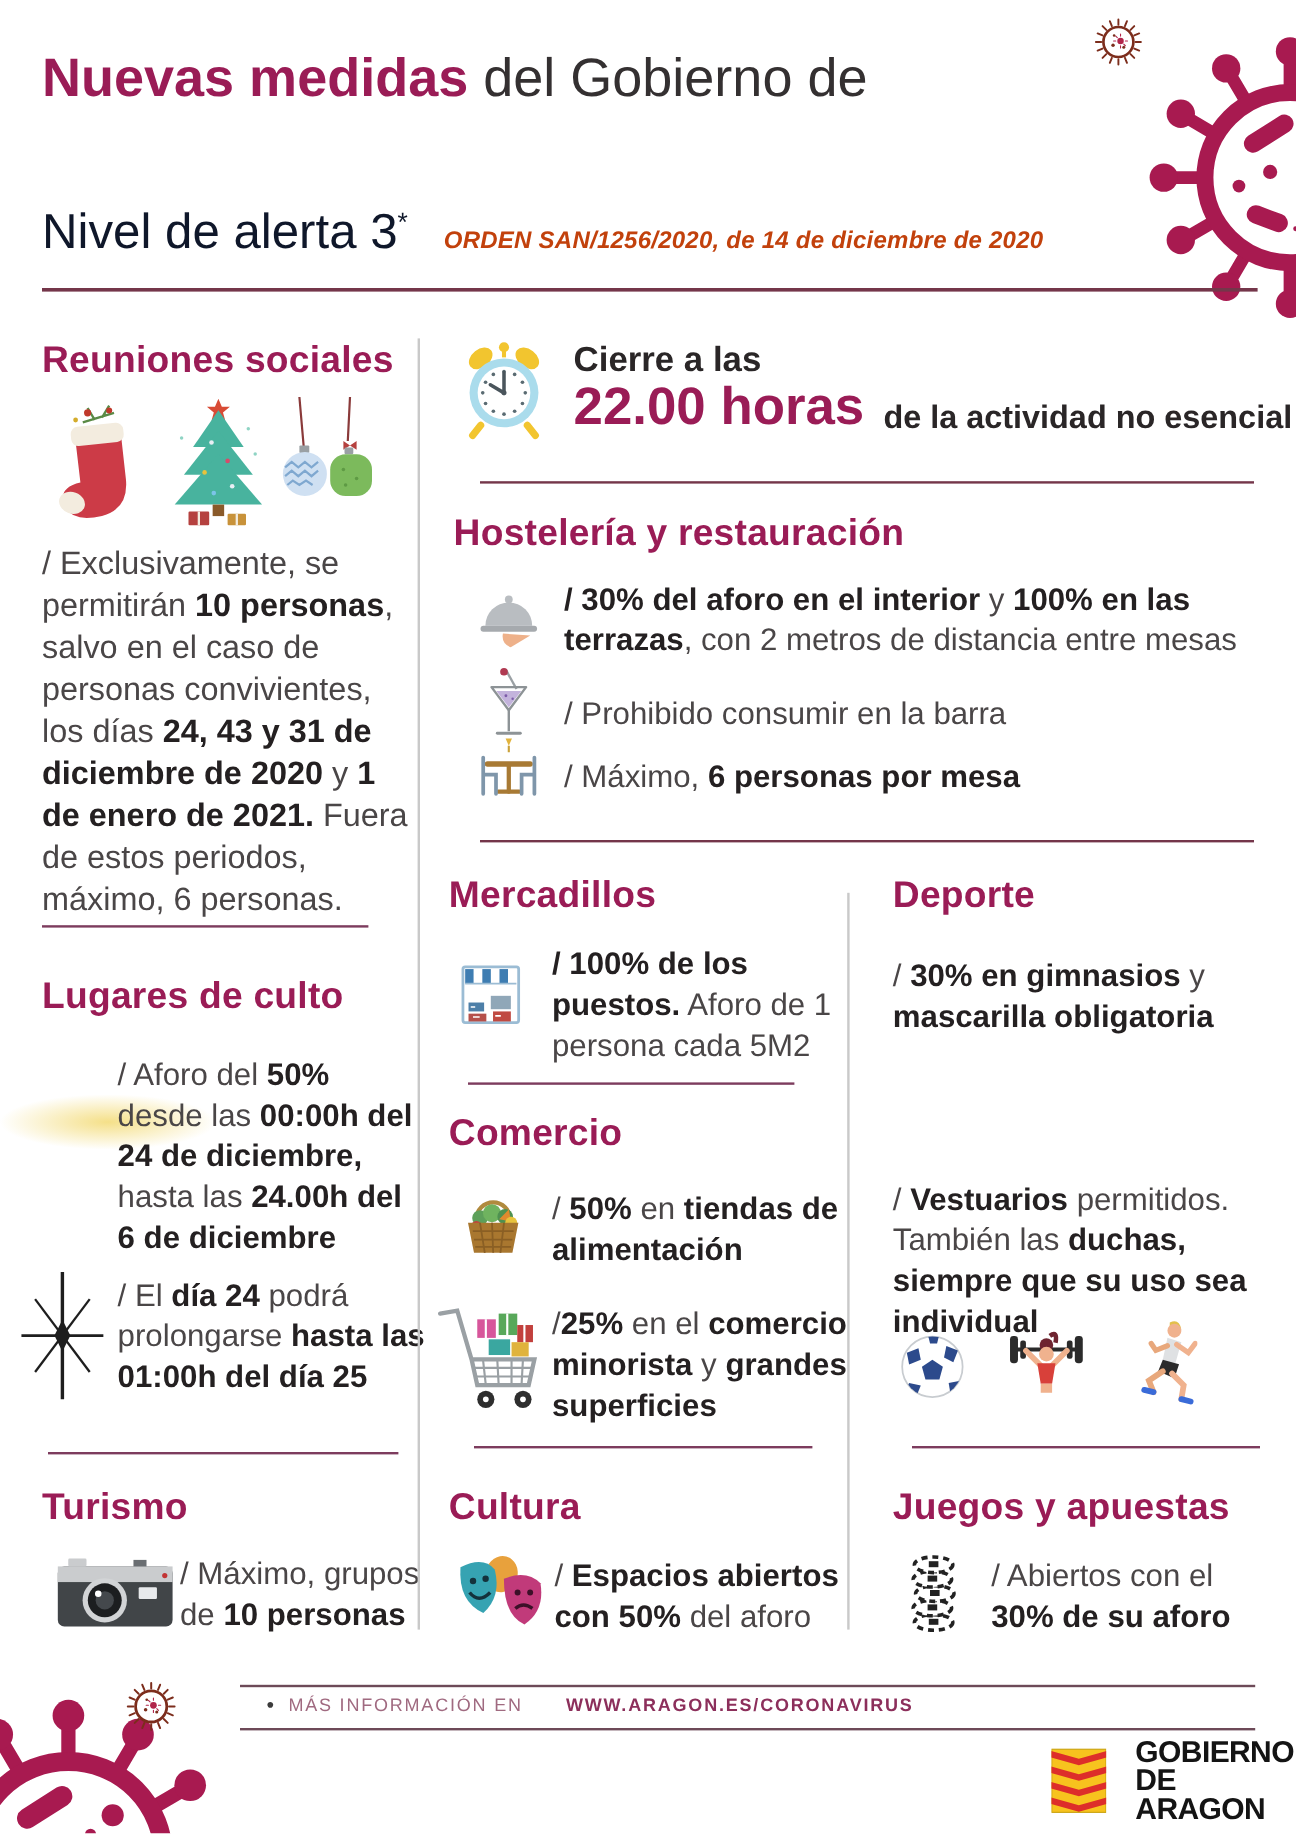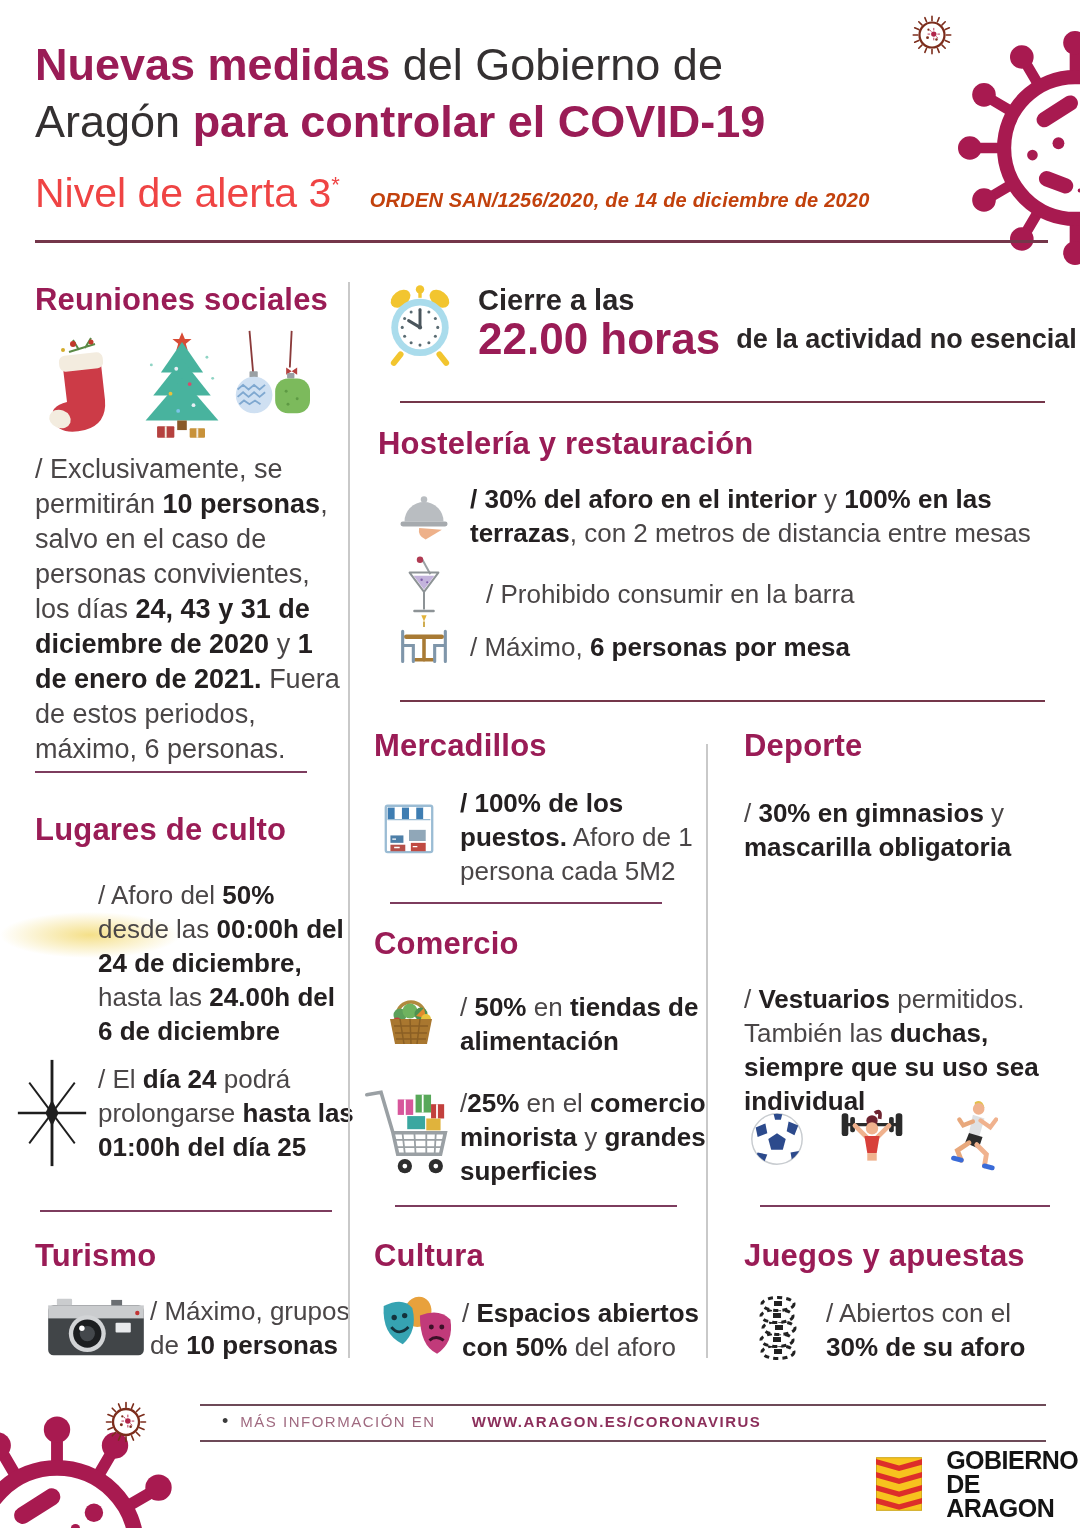--- a/index.html
+++ b/index.html
@@ -6,32 +6,32 @@
   .page{
     position:relative;width:1080px;height:1528px;background:#fff;overflow:hidden;
     font-family:"Liberation Sans","DejaVu Sans",sans-serif;color:#3c3839;
   }
   .abs{position:absolute;}
   .rule{position:absolute;}
   
   .title{font-size:45px;line-height:57px;font-weight:400;color:#343031;}
   .title .acc{color:var(--accent);font-weight:800;}
   .alert-row{display:flex;align-items:baseline;}
-  .alert{font-size:41px;font-weight:400;color:#ef4444;}
+  .alert{font-size:41px;font-weight:400;color:#0f172a;}
   .alert sup{font-size:22px;}
   .order{font-size:20px;font-style:italic;font-weight:700;color:#c2410c;margin-left:30px;letter-spacing:.2px;}
   
   .sec{font-size:31px;font-weight:800;color:var(--accent);letter-spacing:.2px;}
   
   .txt{font-size:26px;line-height:34px;color:#4a4647;font-weight:400;}
   .txt b{color:#242021;font-weight:800;}
   .txt-lg{font-size:27px;line-height:35px;}
   
   .cl-prefix{font-size:29px;font-weight:700;color:#2a2627;}
-  .cl-row{display:flex;align-items:center;gap:16px;}
+  .cl-row{display:flex;align-items:flex-end;gap:16px;}
   .cl-time{font-size:44px;font-weight:800;color:var(--accent);}
   .cl-suffix{font-size:27px;font-weight:700;color:#2a2627;}
   
   .footer-row{display:flex;align-items:center;}
   .f-bullet{font-size:18px;color:#3c3c3c;margin-right:12px;}
   .f-prefix{font-size:15px;letter-spacing:1.5px;color:#a06a80;font-weight:400;}
   .f-url{font-size:15px;letter-spacing:1.5px;color:#8c2f5b;font-weight:800;margin-left:36px;}
   .logo{display:flex;align-items:center;gap:24px;}
   .logo-text{font-size:25px;font-weight:800;line-height:24px;color:#141414;letter-spacing:-0.5px;}
   .candle-glow{background:radial-gradient(closest-side,rgba(244,222,130,.95),rgba(244,222,130,0));}
@@ -371,21 +371,20 @@
     </svg>
   <svg class="abs" style="left:-88px;top:1402px;width:290px;height:290px">
       <use href="#virus-big"></use>
     </svg>
   <svg class="abs" style="left:100px;top:1396px;width:52px;height:52px">
       <use href="#virus-small"></use>
     </svg>
 
   <div class="abs title" style="left:35px;top:36px;width:860px">
     <div><span class="acc">Nuevas medidas</span><span> del Gobierno de</span></div>
-    <div><span>Aragón </span><span class="acc">para controlar el COVID-19</span></div>
   </div>
 
   <div class="abs alert-row" style="left:35px;top:170px">
     <span class="alert"><span>Nivel de alerta 3</span><sup>*</sup></span>
     <span class="order">ORDEN SAN/1256/2020, de 14 de diciembre de 2020</span>
   </div>
 
   <div class="rule" style="left:35px;top:240px;width:1013px;height:3px;background:#74364a"></div>
 
   <div class="abs sec" style="left:35px;top:282px">Reuniones sociales</div>
@@ -432,21 +431,21 @@
   <div class="rule" style="left:400px;top:401px;width:645px;height:2px;background:#74364a"></div>
 
   <div class="abs sec" style="left:378px;top:426px">Hostelería y restauración</div>
   <svg class="abs" style="left:398px;top:487px;width:52px;height:56px">
       <use href="#ic-cloche"></use>
     </svg>
   <div class="abs txt" style="left:470px;top:482px;width:585px"><b>/ 30% del aforo en el interior</b><span> y </span><b>100% en las terrazas</b><span>, con 2 metros de distancia entre mesas</span></div>
   <svg class="abs" style="left:400px;top:548px;width:48px;height:78px">
       <use href="#ic-cocktail"></use>
     </svg>
-  <div class="abs txt" style="left:486px;top:577px;width:585px"><span>/ Prohibido consumir en la barra</span></div>
+  <div class="abs txt" style="left:470px;top:577px;width:585px"><span>/ Prohibido consumir en la barra</span></div>
   <svg class="abs" style="left:392px;top:612px;width:64px;height:60px">
       <use href="#ic-table"></use>
     </svg>
   <div class="abs txt" style="left:470px;top:630px;width:585px"><span>/ Máximo, </span><b>6 personas por mesa</b></div>
   <div class="rule" style="left:400px;top:700px;width:645px;height:2px;background:#74364a"></div>
 
   <div class="abs sec" style="left:374px;top:728px">Mercadillos</div>
   <svg class="abs" style="left:383px;top:800px;width:52px;height:56px">
       <use href="#ic-market"></use>
     </svg>

